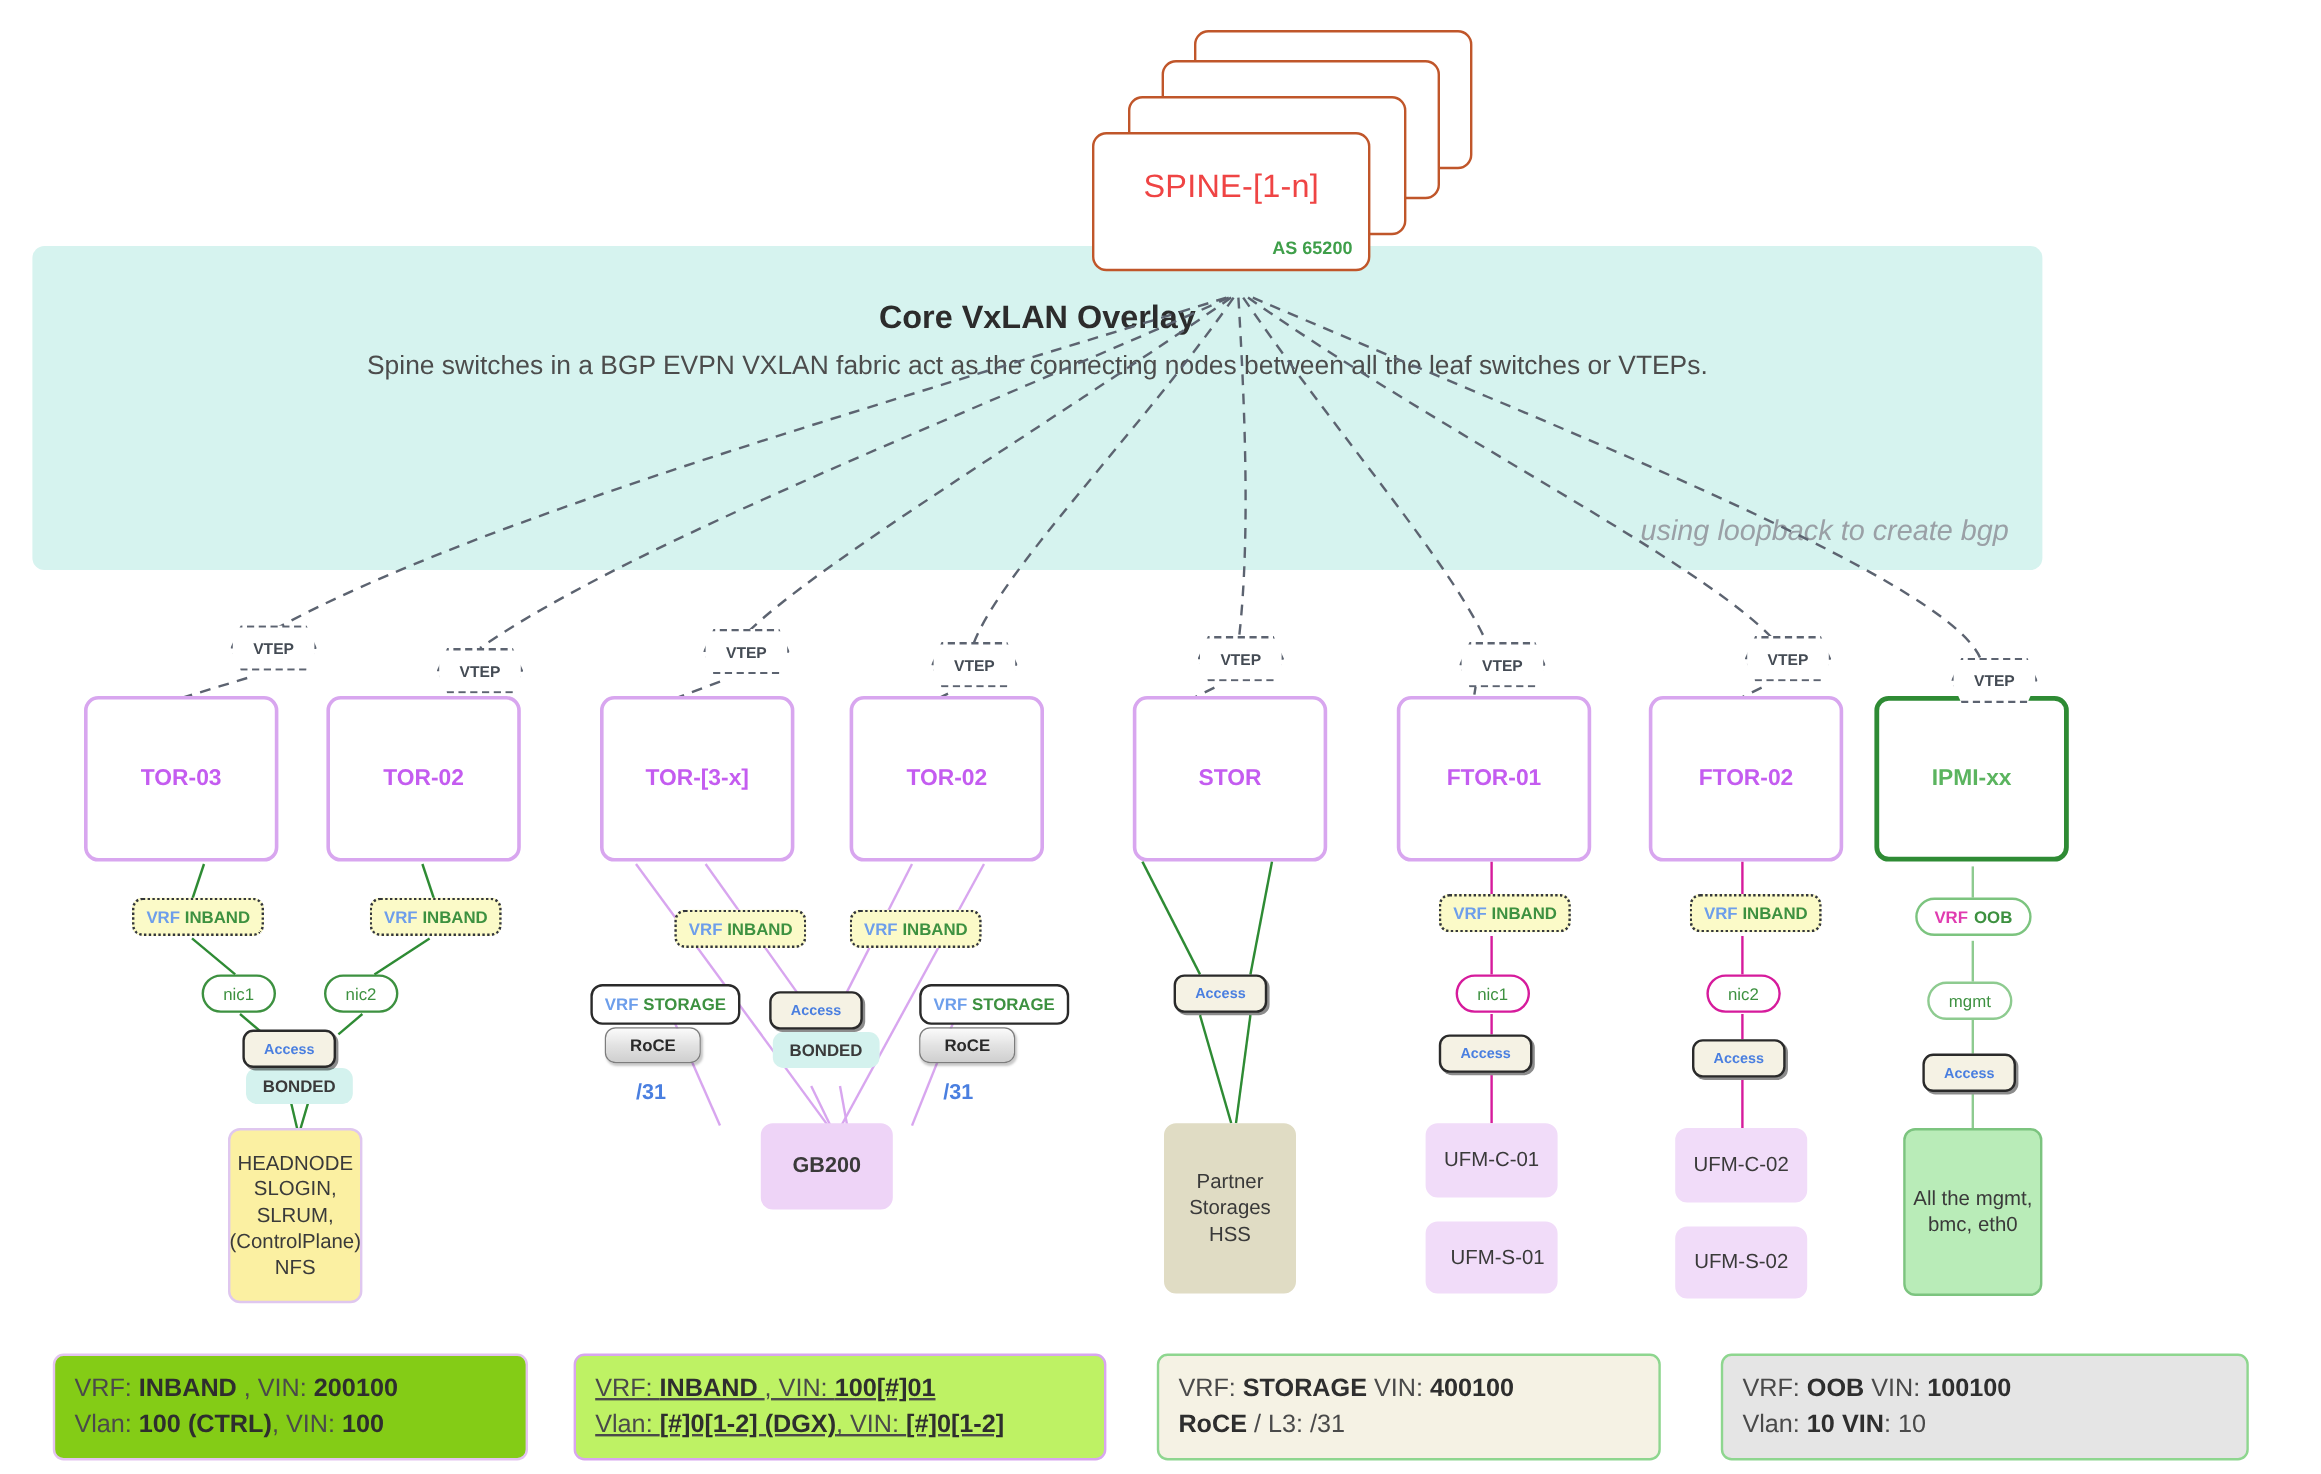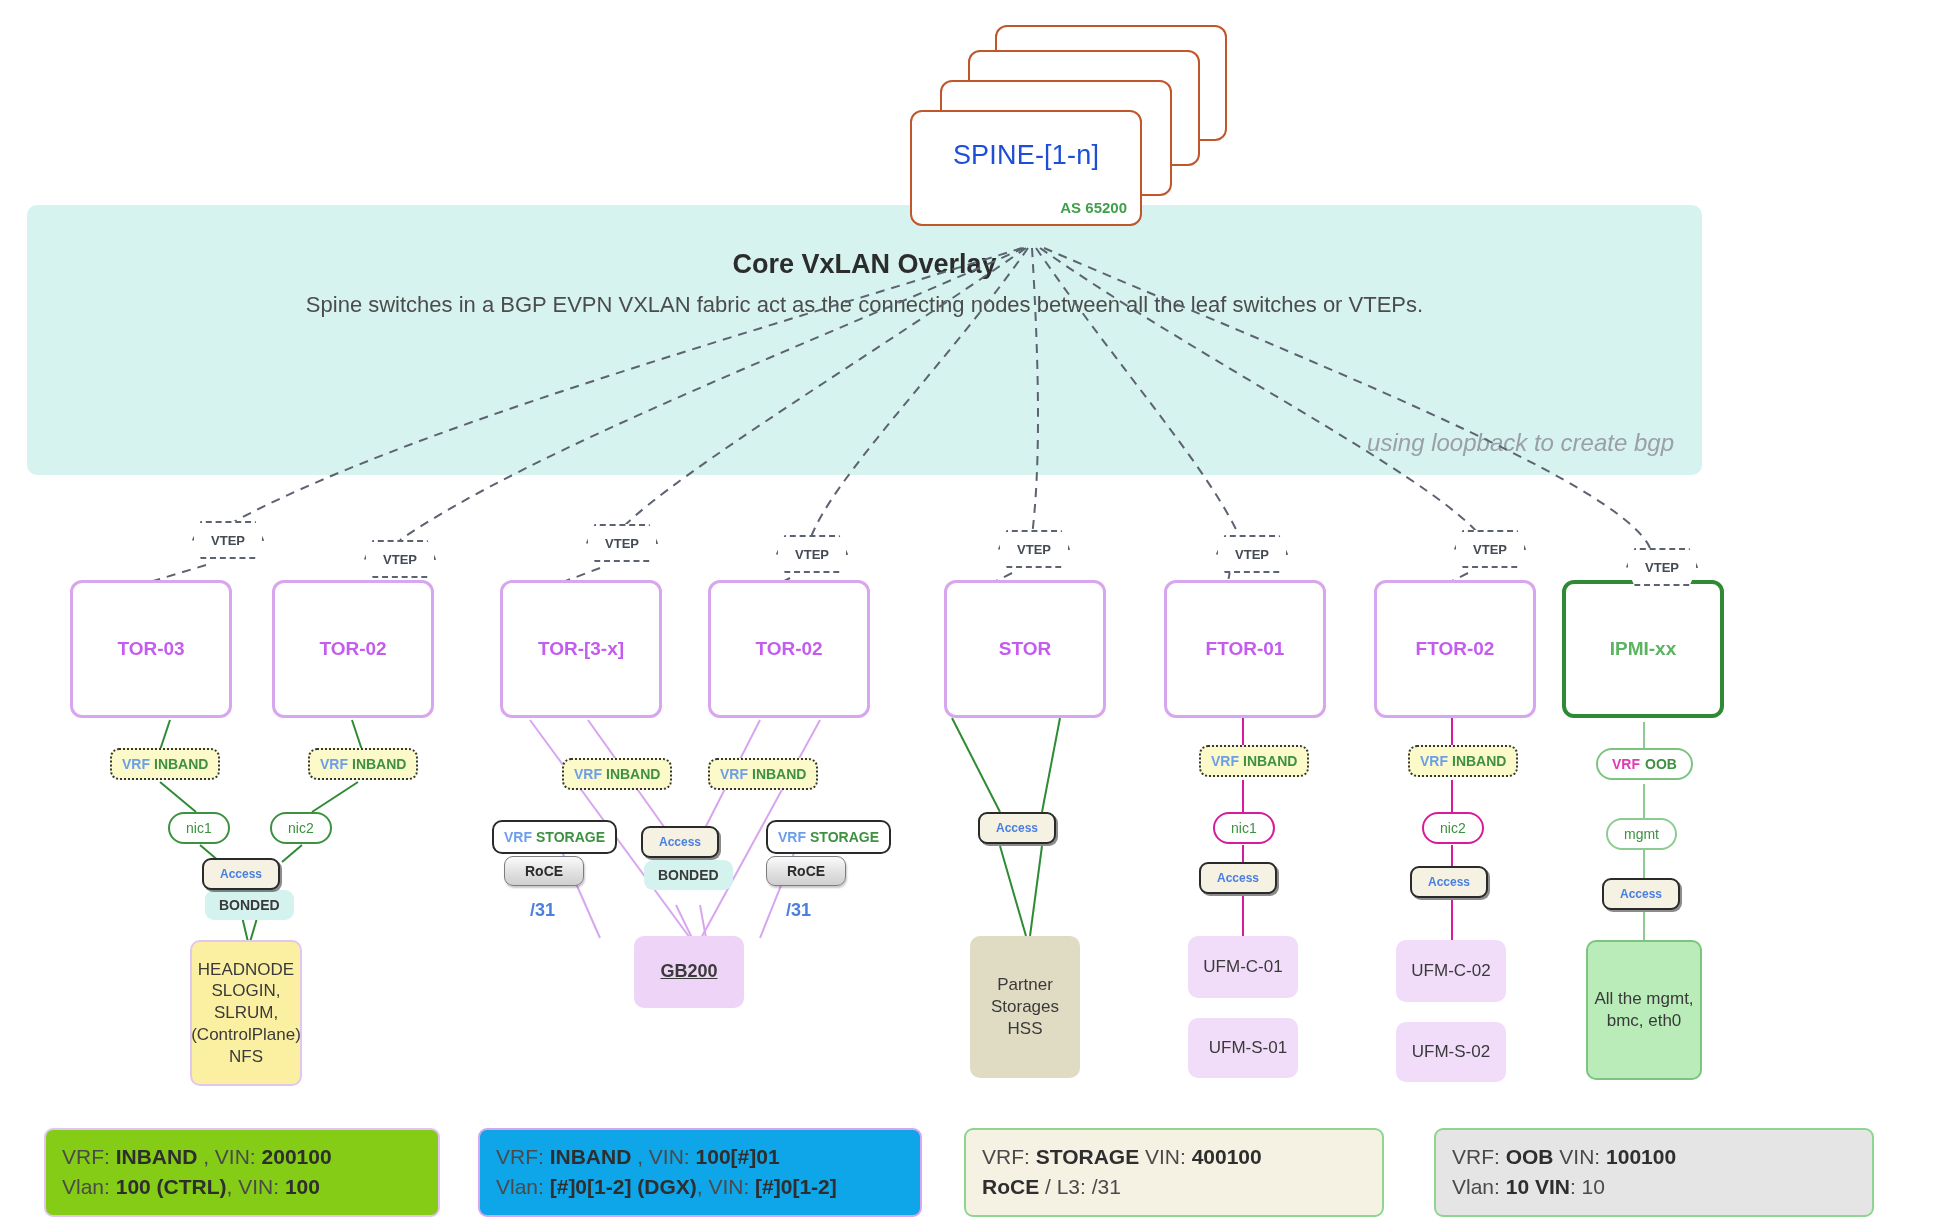--- a/index.html
+++ b/index.html
@@ -38,21 +38,21 @@
     width: 232px; height: 116px;
     border: 2.5px solid #c0562a;
     border-radius: 12px;
     background: #ffffff;
     z-index: 6;
   }
   .spine-title {
     position: absolute;
     left: 0; right: 0; top: 28px;
     text-align: center;
-    color: #1d4ed8;
+    color: #ef4444;
     font-size: 27px;
     letter-spacing: .2px;
   }
   .spine-as {
     position: absolute;
     right: 13px; bottom: 8px;
     color: #3f9f4a;
     font-size: 15px;
     font-weight: bold;
   }
@@ -241,35 +241,35 @@
     color: #3a3a3a;
     line-height: 1.28;
     padding: 6px;
     z-index: 3;
   }
   .ep-yellow { background: #fbf0a2; border: 2px solid #dfc7ef; }
   .ep-purple { background: #eed4f7; border: 2px solid #eed4f7; }
   .ep-purple-lite { background: #f1dcf9; border: 2px solid #f1dcf9; }
   .ep-tan { background: #e0dcc4; border: 2px solid #e0dcc4; }
   .ep-green { background: #b9ecb8; border: 2px solid #7cc47f; }
-  .ep-bold { font-weight: bold; font-size: 18px; text-decoration: underline; }
+  .ep-bold { font-weight: bold; font-size: 18px; }
 
   
   .legend {
     position: absolute;
     border-radius: 9px;
     padding: 12px 16px;
     font-size: 21px;
     line-height: 1.45;
     color: #4a4a4a;
     z-index: 3;
   }
   .legend b { color: #2e2e2e; }
   .lg-yellow { background: #84cc16; border: 2.5px solid #e3c3f0; }
-  .lg-purple { background: #0ea5e9; border: 2.5px solid #d8a6ef; }
+  .lg-purple { background: #bef264; border: 2.5px solid #d8a6ef; text-decoration: underline; }
   .lg-cream  { background: #f5f2e4; border: 2.5px solid #8ed68f; }
   .lg-green  { background: #e5e5e5; border: 2.5px solid #8ed68f; }
 </style>
 </head>
 <body>
 
 <div id="stage">
 
   <div class="overlay-band">
     <div class="overlay-title">Core VxLAN Overlay</div>

